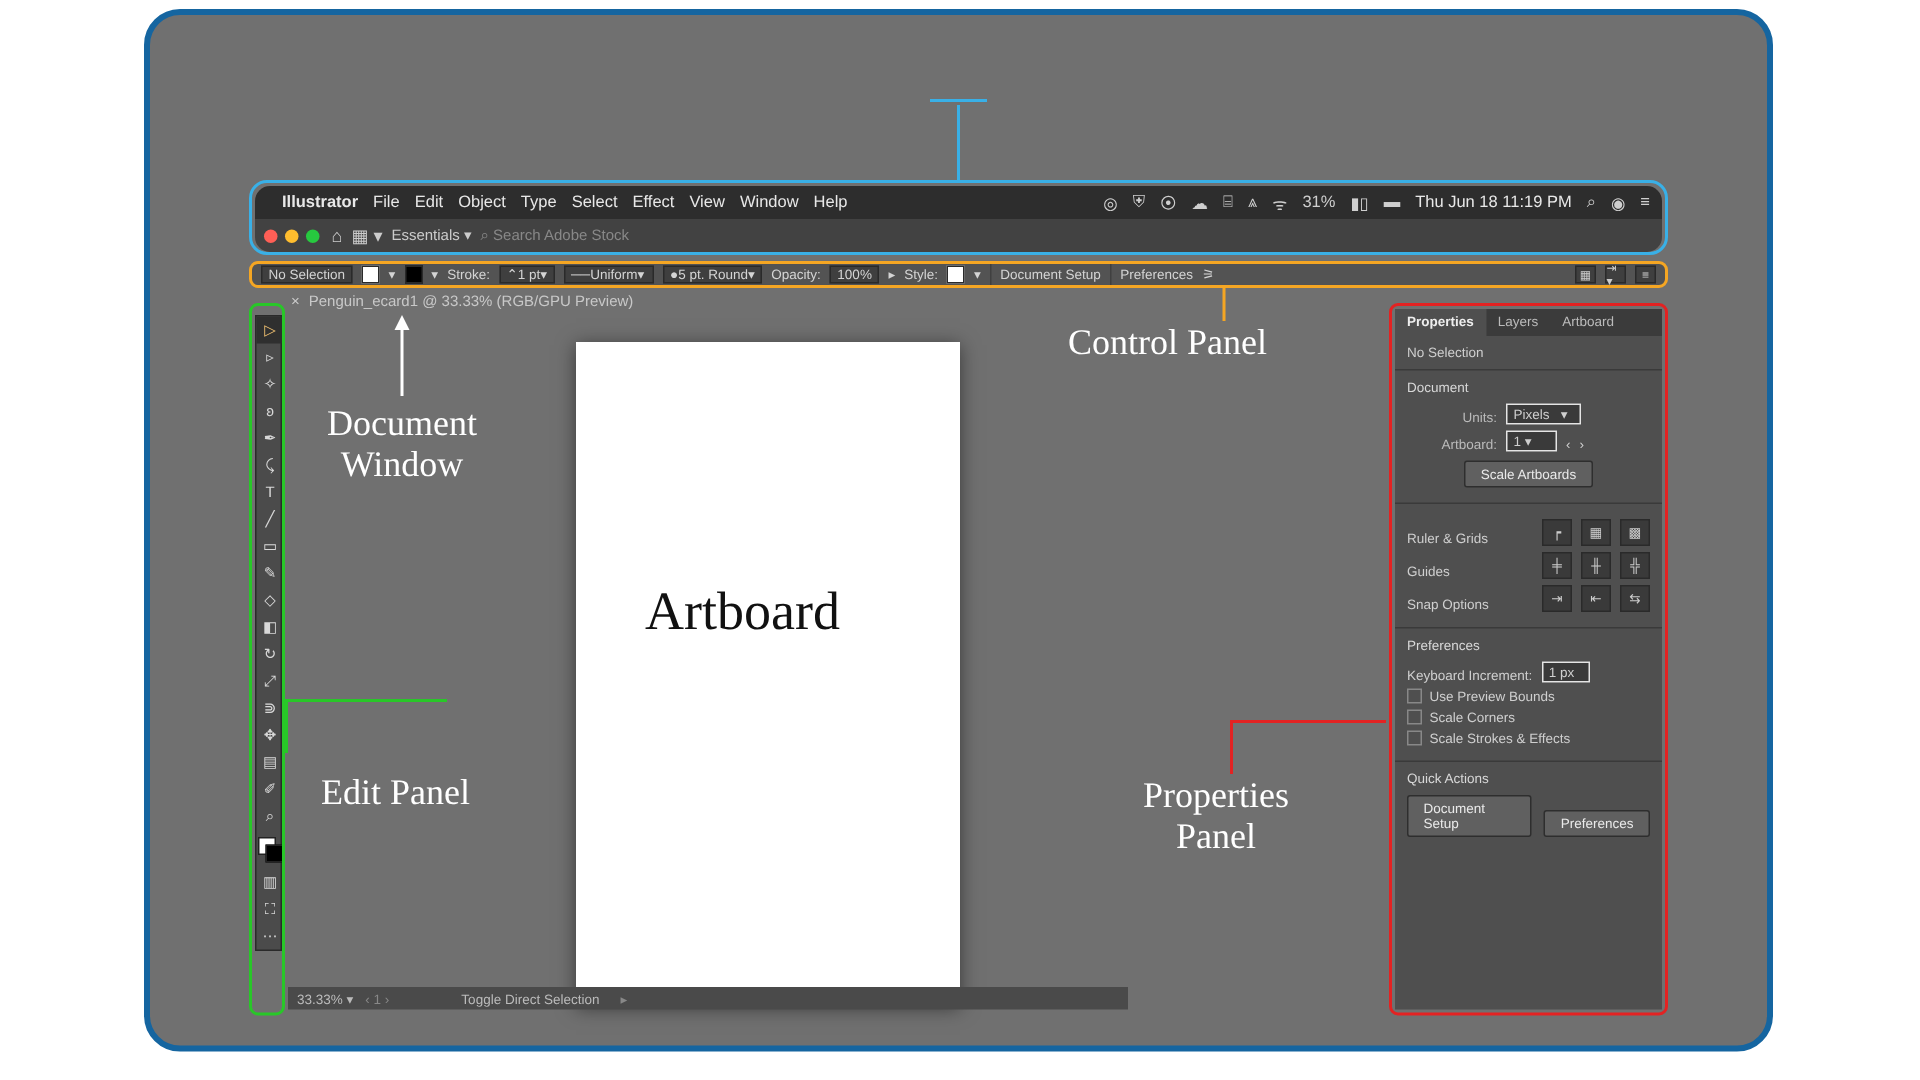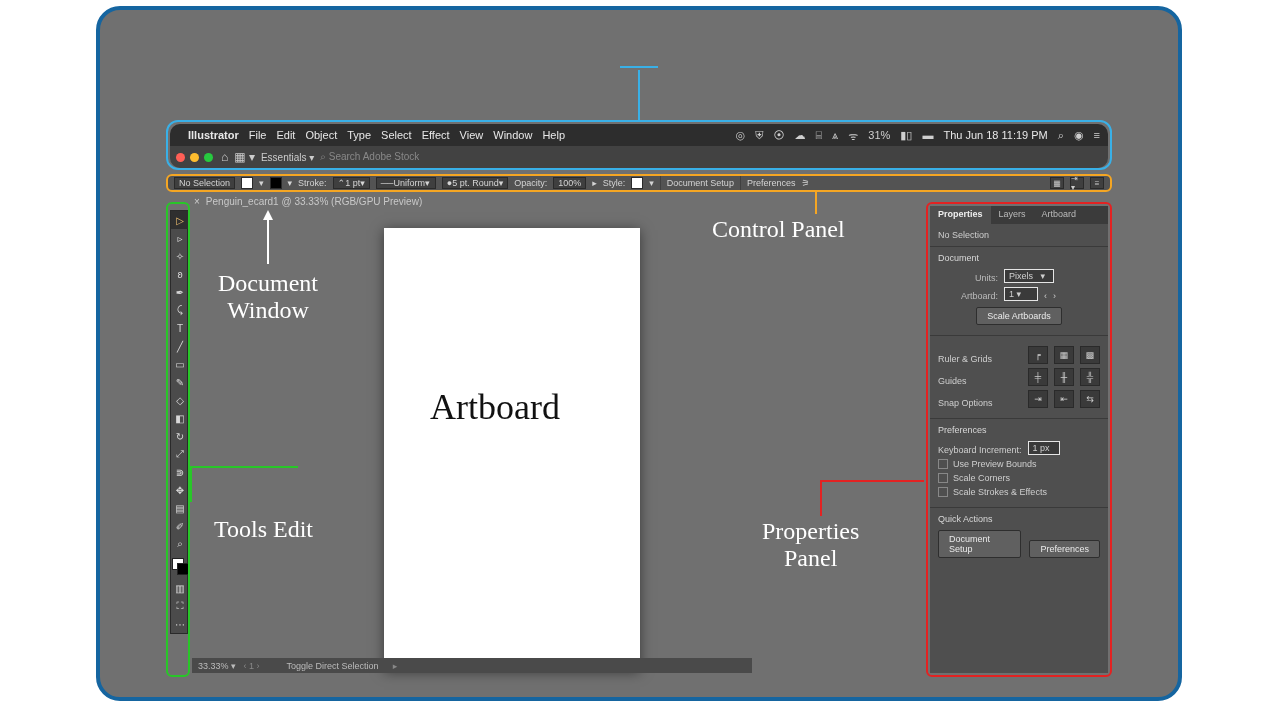--- a/index.html
+++ b/index.html
@@ -290,21 +290,21 @@
           <div class="s"></div>
         </div>
       <div class="tool">▥</div>
       <div class="tool">⛶</div>
       <div class="tool">⋯</div>
     </div>
   </div>
 
   <div class="line-green" style="top:456px;left:90px;width:2px;height:36px;"></div>
   <div class="line-green" style="top:456px;left:90px;width:108px;height:2px;"></div>
-  <div class="annot" style="top:506px;left:114px;">Tools Edit</div>
+  <div class="annot" style="top:506px;left:114px;">Edit Panel</div>
 
   <div class="canvas"></div>
   <div class="artboard-label">Artboard</div>
 
   <div class="props">
     <div class="props-inner">
       <div class="props-tabs">
         <div class="props-tab active">Properties</div>
         <div class="props-tab">Layers</div>
         <div class="props-tab">Artboard</div>
@@ -380,17 +380,17 @@
   <div class="line-red" style="top:470px;left:720px;width:104px;height:2px;"></div>
   <div class="line-red" style="top:470px;left:720px;width:2px;height:36px;"></div>
   <div class="annot" style="top:508px;left:662px;text-align:center;">
     <div>Properties</div>
     <div>Panel</div>
   </div>
 
   <div class="statusbar">
     <span><span>33.33%</span> ▾</span>
     <span style="color:#888;">‹      1      ›</span>
-    <span style="margin-left:19px;">Toggle Direct Selection</span>
+    <span style="margin-left:40px;">Toggle Direct Selection</span>
     <span style="margin-left:6px;color:#888;">▸</span>
   </div>
 
 </div>
 
 </body></html>

